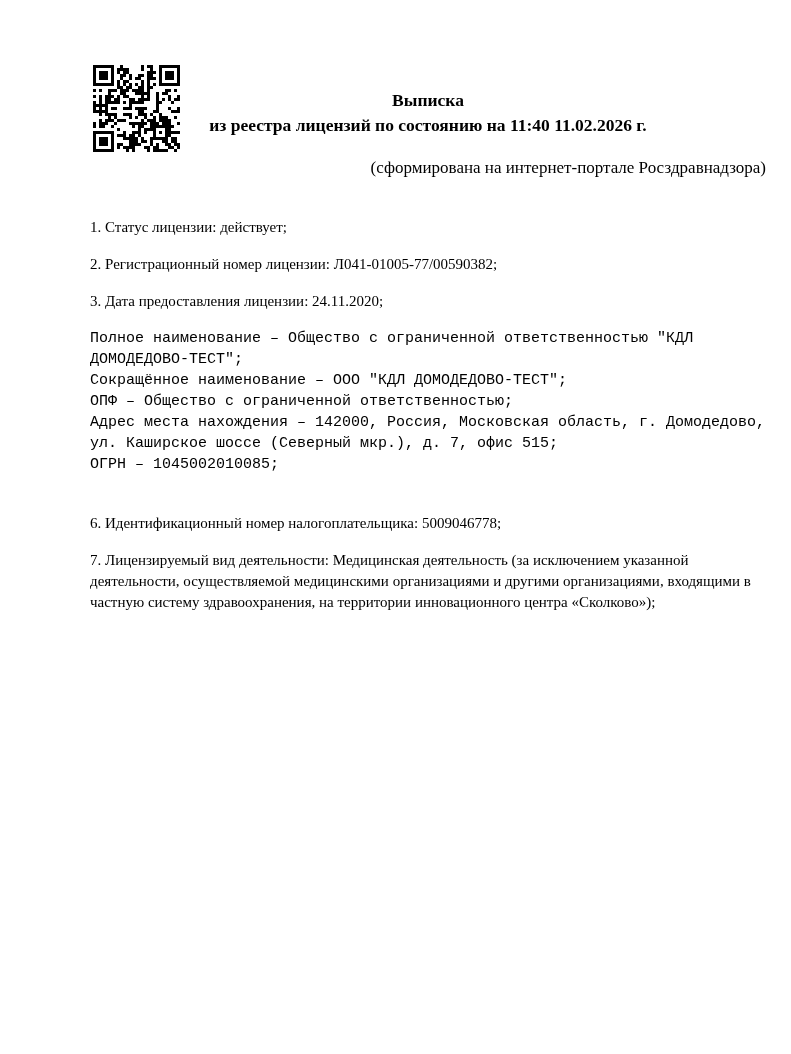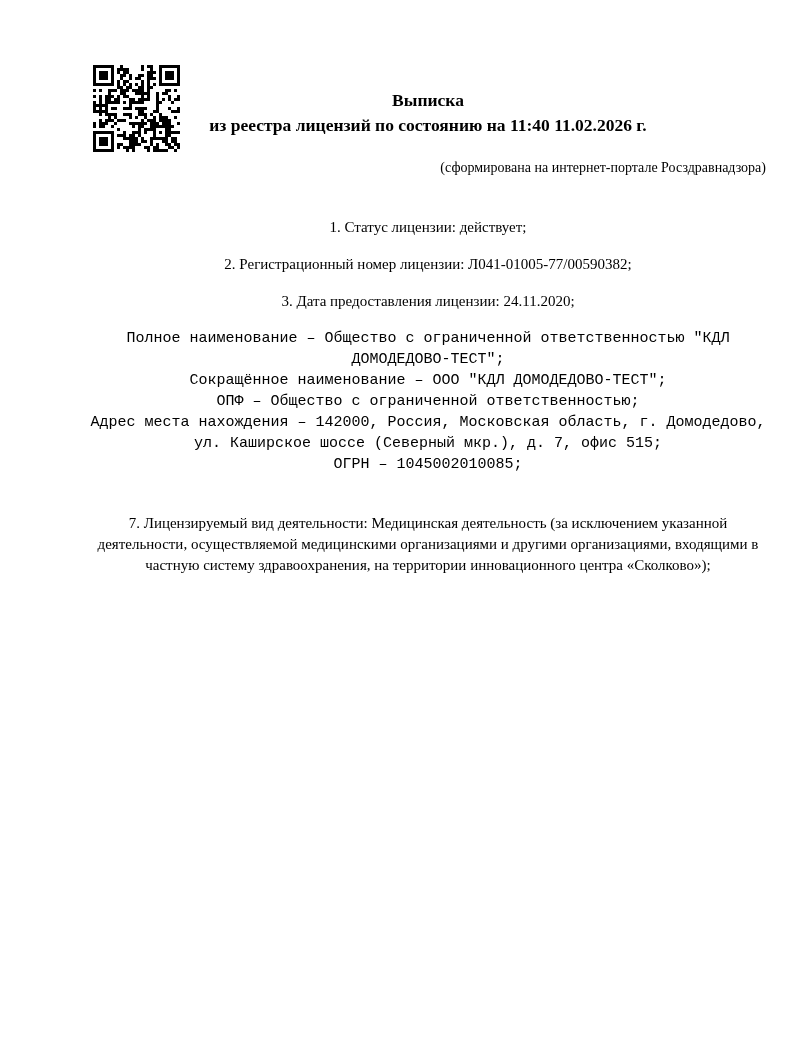--- a/index.html
+++ b/index.html
@@ -34,33 +34,32 @@
     margin: 88px 0 0 0;
     text-align: center;
     font-size: 17.5px;
     font-weight: 700;
     line-height: 25px;
     white-space: pre-line;
   }
   .subtitle {
     margin-top: 21px;
     text-align: right;
-    font-size: 14px;
+    font-size: 17px;
     line-height: 17px;
   }
   .docbody {
     margin-top: 41px;
     font-size: 15px;
     line-height: 21px;
     text-align: left;
   }
   .docbody p {
     margin: 0 0 16px 0;
     white-space: pre-line;
-    text-align: center;
   }
   .docbody p.details {
     margin-bottom: 38px;
     font-family: Liberation Mono, monospace;
   }
 </style>
 </head>
 <body>
 
 <div class="page">
@@ -489,17 +488,18 @@
 
     <div class="docbody">
       <p>1. Статус лицензии: действует;</p>
       <p>2. Регистрационный номер лицензии: Л041-01005-77/00590382;</p>
       <p>3. Дата предоставления лицензии: 24.11.2020;</p>
       <p class="details">Полное наименование – Общество с ограниченной ответственностью "КДЛ ДОМОДЕДОВО-ТЕСТ";
 Сокращённое наименование – ООО "КДЛ ДОМОДЕДОВО-ТЕСТ";
 ОПФ – Общество с ограниченной ответственностью;
 Адрес места нахождения – 142000, Россия, Московская область, г. Домодедово, ул. Каширское шоссе (Северный мкр.), д. 7, офис 515;
 ОГРН – 1045002010085;</p>
+      <p>6. Идентификационный номер налогоплательщика: 5009046778;</p>
       <p>7. Лицензируемый вид деятельности: Медицинская деятельность (за исключением указанной деятельности, осуществляемой медицинскими организациями и другими организациями, входящими в частную систему здравоохранения, на территории инновационного центра «Сколково»);</p>
     </div>
 
   </div>
 </div>
 
 </body></html>

